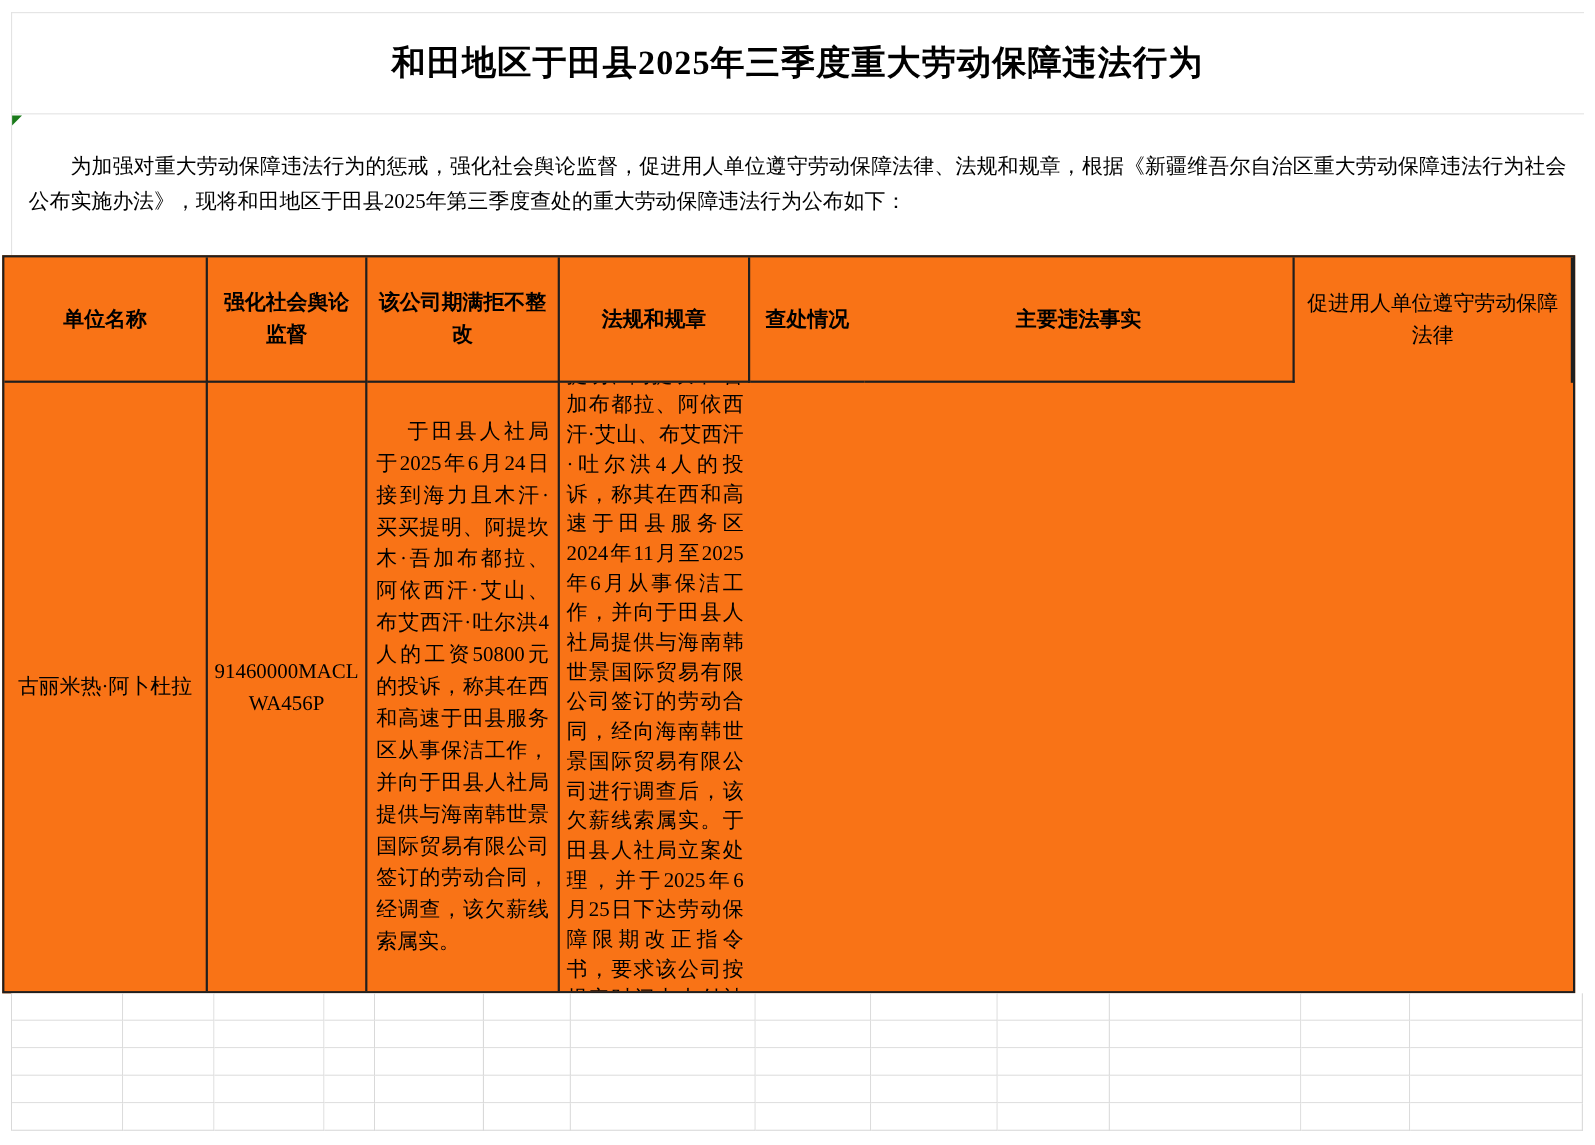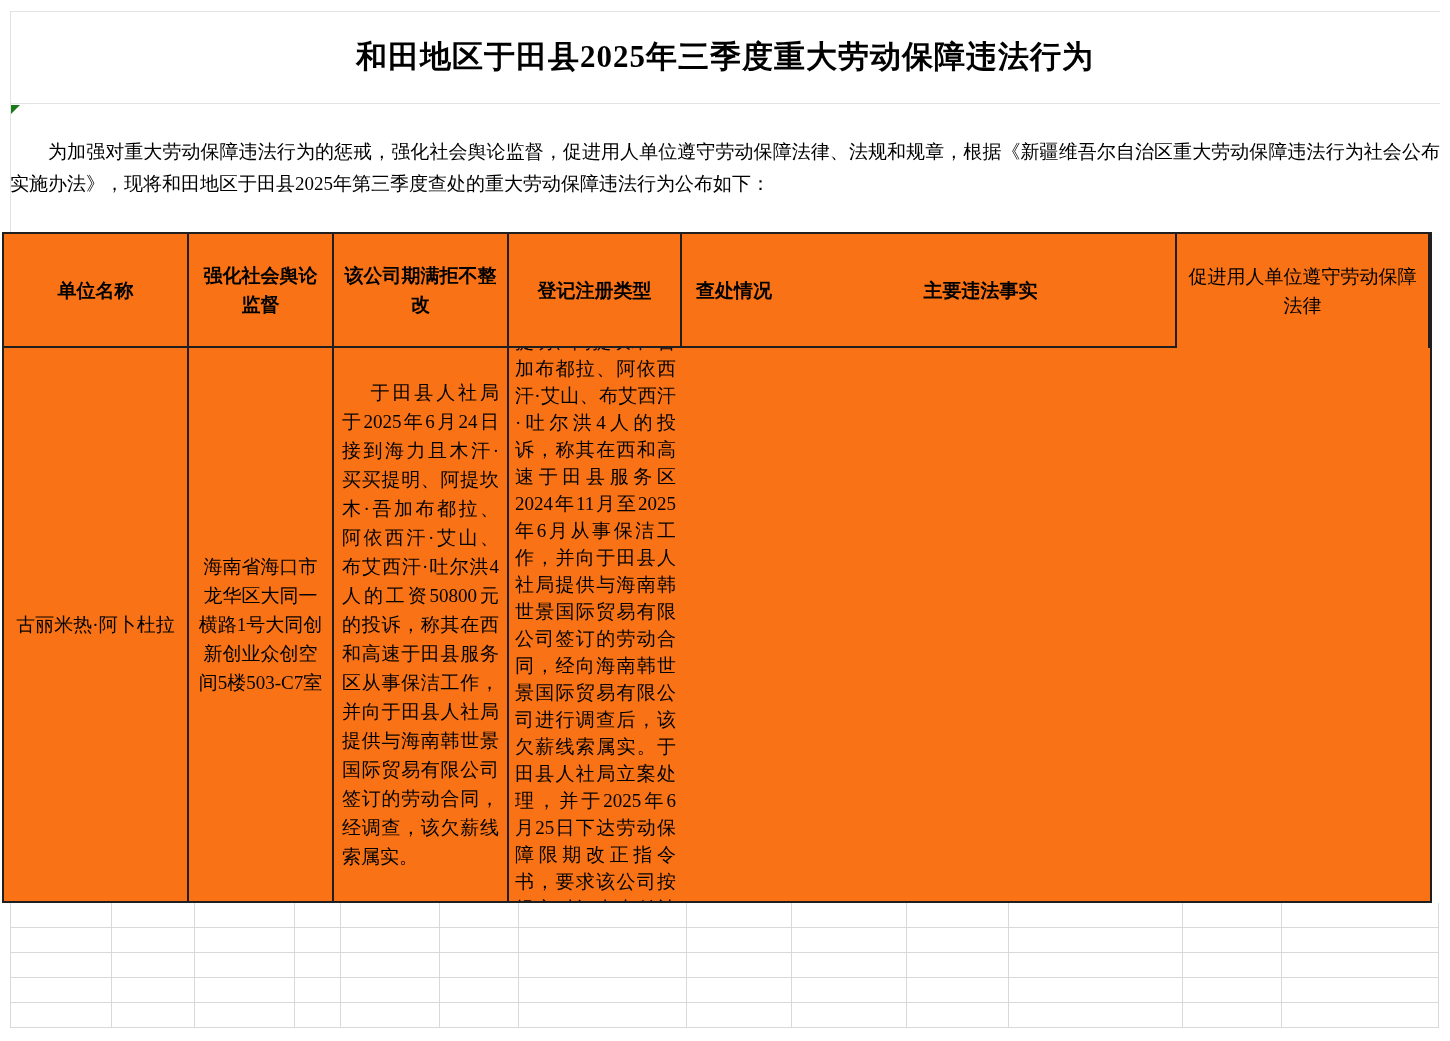--- a/index.html
+++ b/index.html
@@ -29,21 +29,21 @@
   .tri-invest{left:1186px;top:350px;}
 
   
   .title-cell{position:absolute;left:10px;top:11px;width:1430px;height:92px;
     display:flex;align-items:center;justify-content:center;
     font-size:31px;font-weight:bold;letter-spacing:1px;}
 
   
   .intro-cell{position:absolute;left:10px;top:103px;width:1430px;height:129px;
     display:flex;align-items:center;}
-  .intro-cell p{width:100%;padding:0 0;font-size:19px;line-height:32px;
+  .intro-cell p{width:100%;padding:0 16px;font-size:19px;line-height:32px;
     text-indent:2em;text-align:justify;}
 
   
   .main-table{position:absolute;left:2px;top:232px;width:1430px;height:671px;
     border:2px solid var(--border-dark);
     display:grid;
     grid-template-columns:185px 145px 175px 173px 104px 391px 253px;
     grid-template-rows:114px 553px;
     background:#f97316;}
   .cell{border-right:2px solid var(--border-dark);
@@ -92,37 +92,37 @@
     <div class="cell head">
       <div class="wrap">单位名称</div>
     </div>
     <div class="cell head">
       <div class="wrap">强化社会舆论监督</div>
     </div>
     <div class="cell head">
       <div class="wrap">该公司期满拒不整改</div>
     </div>
     <div class="cell head">
-      <div class="wrap">登记注册类型</div>
+      <div class="wrap">法规和规章</div>
     </div>
     <div class="cell head last">
       <div class="wrap">查处情况</div>
     </div>
     <div class="cell head">
       <div class="wrap">主要违法事实</div>
     </div>
 
     <div class="cell">
       <div class="wrap">促进用人单位遵守劳动保障法律</div>
     </div>
     <div class="cell">
       <div class="wrap">古丽米热·阿卜杜拉</div>
     </div>
-    <div class="cell">
-      <div class="wrap">海南省海口市龙华区大同一横路1号大同创新创业众创空间5楼503-C7室</div>
+    <div class="cell breakall">
+      <div class="wrap">91460000MACLWA456P</div>
     </div>
     <div class="cell para facts">
       <div class="wrap">于田县人社局于2025年6月24日接到海力且木汗·买买提明、阿提坎木·吾加布都拉、阿依西汗·艾山、布艾西汗·吐尔洪4人的工资50800元的投诉，称其在西和高速于田县服务区从事保洁工作，并向于田县人社局提供与海南韩世景国际贸易有限公司签订的劳动合同，经调查，该欠薪线索属实。</div>
     </div>
     <div class="cell invest last">
       <div class="wrap">于田县人社局于2025年6月24日接到海力且木汗·买买提明、阿提坎木·吾加布都拉、阿依西汗·艾山、布艾西汗·吐尔洪4人的投诉，称其在西和高速于田县服务区2024年11月至2025年6月从事保洁工作，并向于田县人社局提供与海南韩世景国际贸易有限公司签订的劳动合同，经向海南韩世景国际贸易有限公司进行调查后，该欠薪线索属实。于田县人社局立案处理，并于2025年6月25日下达劳动保障限期改正指令书，要求该公司按规定时间内支付被拖欠的农民工工资，该公司期满拒不整改。</div>
     </div>
   </div>
 
   <div class="empty-grid">

